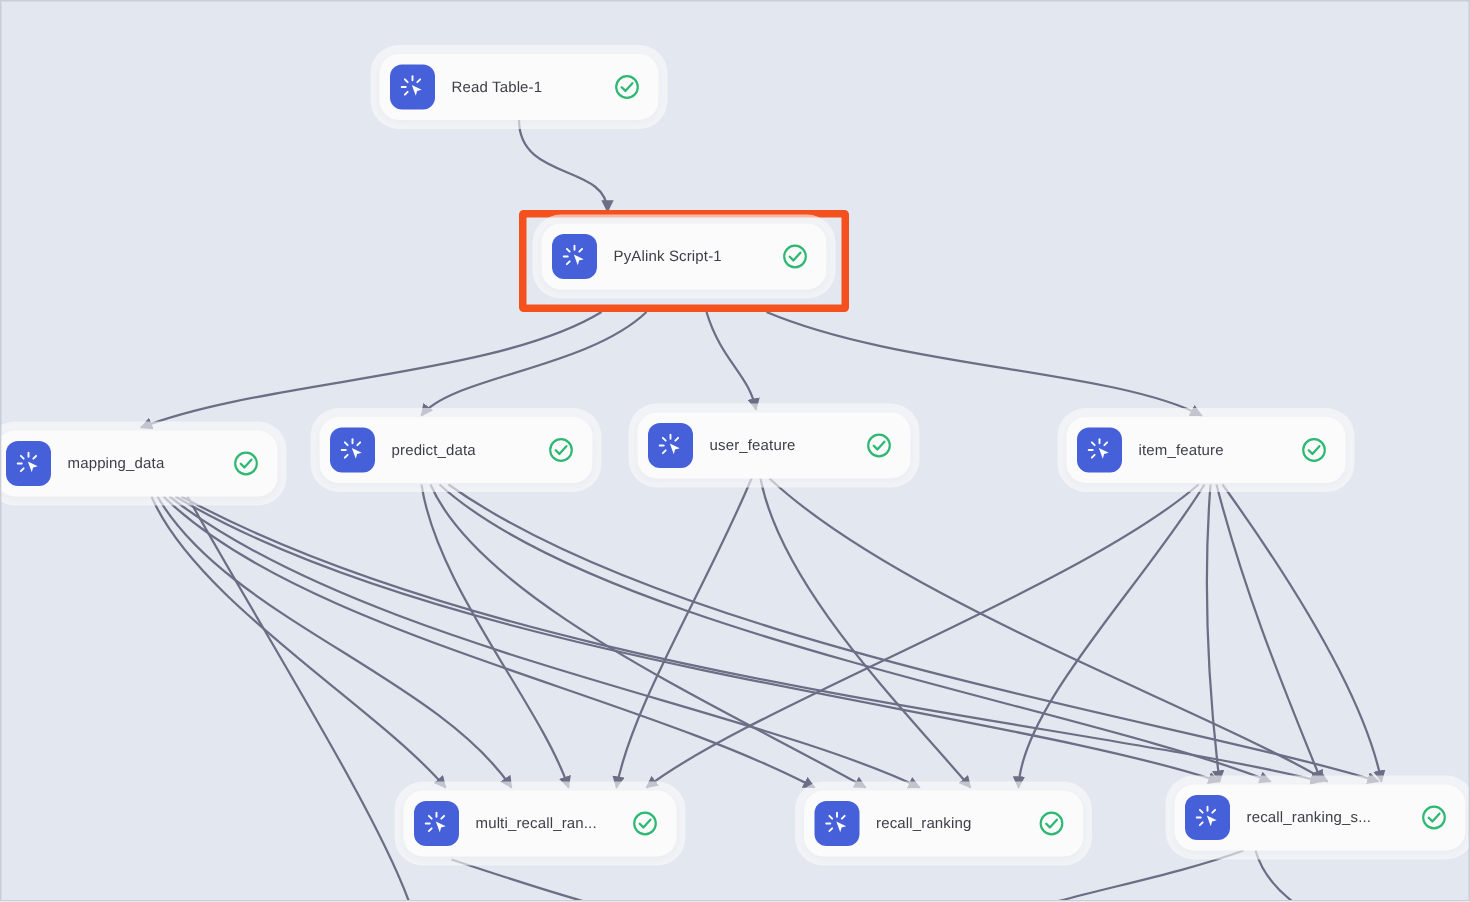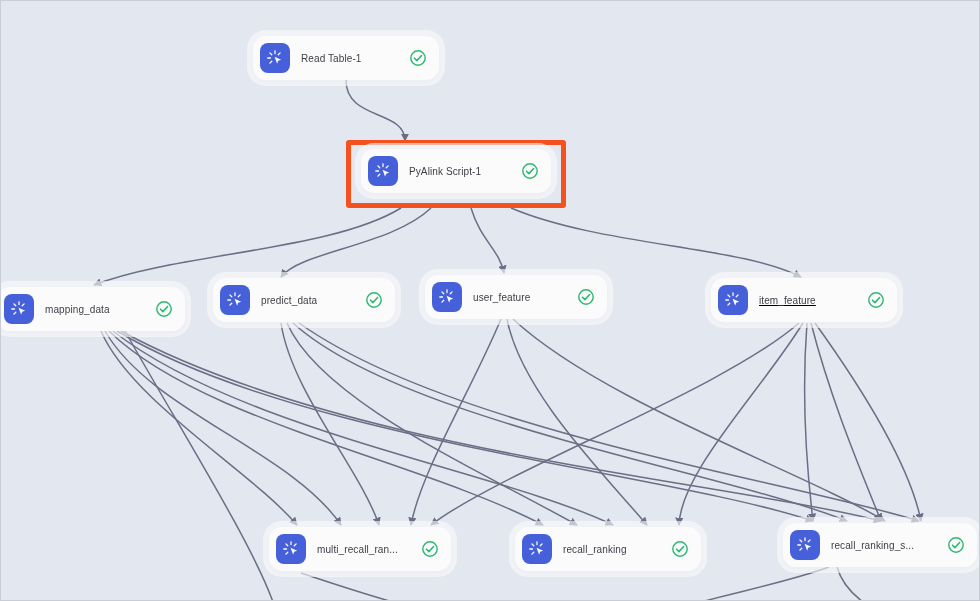--- a/index.html
+++ b/index.html
@@ -221,21 +221,21 @@
         </div>
         <div class="node-label">user_feature</div>
         <div style="flex: 1 1 0%;"></div>
         <div class="node-status">
           <svg width="18" height="18" viewBox="0 0 20 20" aria-hidden="true">
             <circle cx="10" cy="10" r="8" fill="none" stroke="#2eb872" stroke-width="1.6"></circle>
             <path d="M 6.1 10.2 L 8.8 12.9 L 14 7.2" fill="none" stroke="#2eb872" stroke-width="1.7" stroke-linecap="round" stroke-linejoin="round"></path>
           </svg>
         </div>
       </div>
-      <div class="node" style="left: 710px; top: 277px; width: 186px; text-decoration: underline;">
+      <div class="node" style="left: 710px; top: 277px; width: 186px;">
         <div class="node-icon">
           <svg width="18" height="18" viewBox="0 0 24 24" aria-hidden="true">
             <g stroke="#ffffff" stroke-width="1.7" stroke-linecap="round">
               <line x1="12" y1="2.4" x2="12" y2="6"></line>
               <line x1="5.2" y1="5.2" x2="7.7" y2="7.7"></line>
               <line x1="18.8" y1="5.2" x2="16.3" y2="7.7"></line>
               <line x1="2.4" y1="12" x2="6" y2="12"></line>
               <line x1="5.2" y1="18.8" x2="7.7" y2="16.3"></line>
             </g>
             <path d="M 11.4 10.2 L 20.2 14.4 L 16.1 15.6 L 14.9 19.8 Z" fill="#ffffff"></path>
@@ -265,21 +265,21 @@
         </div>
         <div class="node-label">multi_recall_ran...</div>
         <div style="flex: 1 1 0%;"></div>
         <div class="node-status">
           <svg width="18" height="18" viewBox="0 0 20 20" aria-hidden="true">
             <circle cx="10" cy="10" r="8" fill="none" stroke="#2eb872" stroke-width="1.6"></circle>
             <path d="M 6.1 10.2 L 8.8 12.9 L 14 7.2" fill="none" stroke="#2eb872" stroke-width="1.7" stroke-linecap="round" stroke-linejoin="round"></path>
           </svg>
         </div>
       </div>
-      <div class="node" style="left: 514px; top: 526px; width: 186px;">
+      <div class="node" style="left: 535px; top: 526px; width: 186px;">
         <div class="node-icon">
           <svg width="18" height="18" viewBox="0 0 24 24" aria-hidden="true">
             <g stroke="#ffffff" stroke-width="1.7" stroke-linecap="round">
               <line x1="12" y1="2.4" x2="12" y2="6"></line>
               <line x1="5.2" y1="5.2" x2="7.7" y2="7.7"></line>
               <line x1="18.8" y1="5.2" x2="16.3" y2="7.7"></line>
               <line x1="2.4" y1="12" x2="6" y2="12"></line>
               <line x1="5.2" y1="18.8" x2="7.7" y2="16.3"></line>
             </g>
             <path d="M 11.4 10.2 L 20.2 14.4 L 16.1 15.6 L 14.9 19.8 Z" fill="#ffffff"></path>

